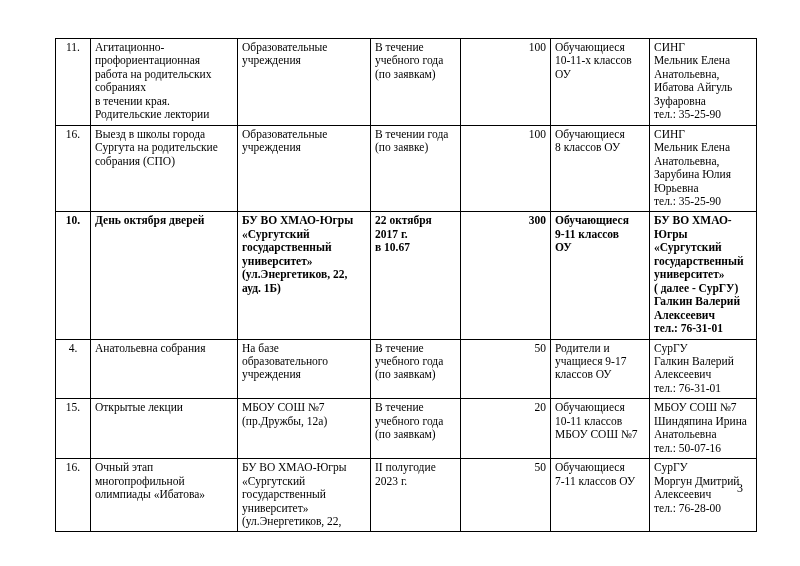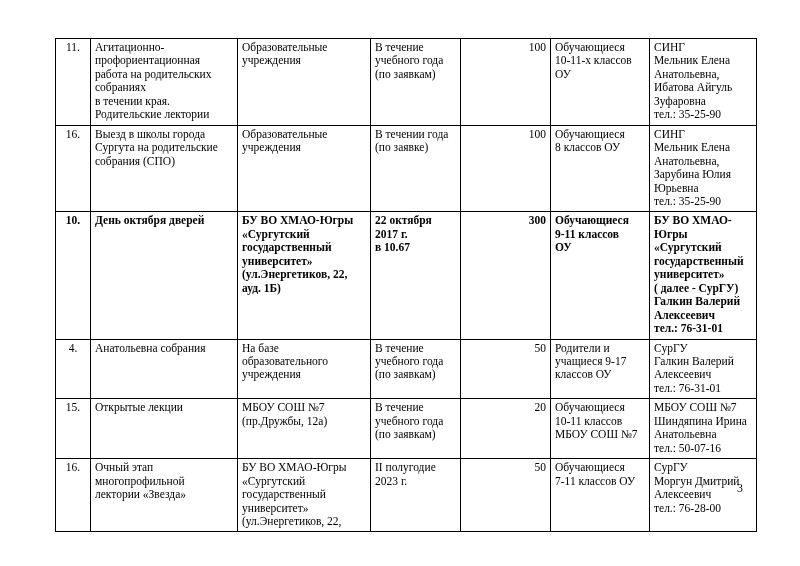--- a/index.html
+++ b/index.html
@@ -160,21 +160,21 @@
 МБОУ СОШ №7</td>
         <td>МБОУ СОШ №7
 Шиндяпина Ирина
 Анатольевна
 тел.: 50-07-16</td>
       </tr>
       <tr>
         <td class="c-num">16.</td>
         <td>Очный этап
 многопрофильной
-лектории «Звезда»</td>
+олимпиады «Ибатова»</td>
         <td>БУ ВО ХМАО-Югры
 «Сургутский
 государственный
 университет»
 (ул.Энергетиков, 22,</td>
         <td class="c-date">II полугодие
 2023 г.</td>
         <td class="c-count">50</td>
         <td>Обучающиеся
 7-11 классов ОУ</td>

